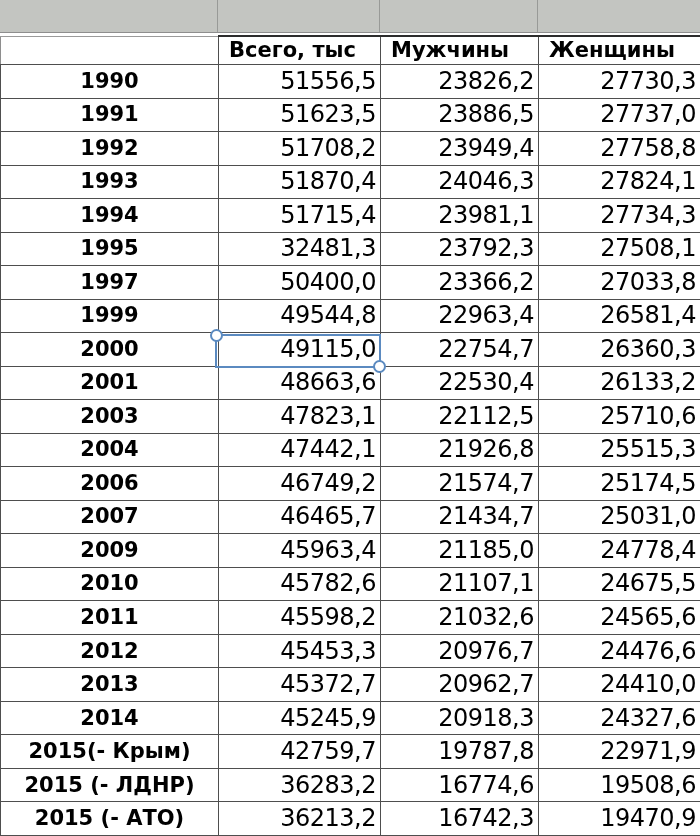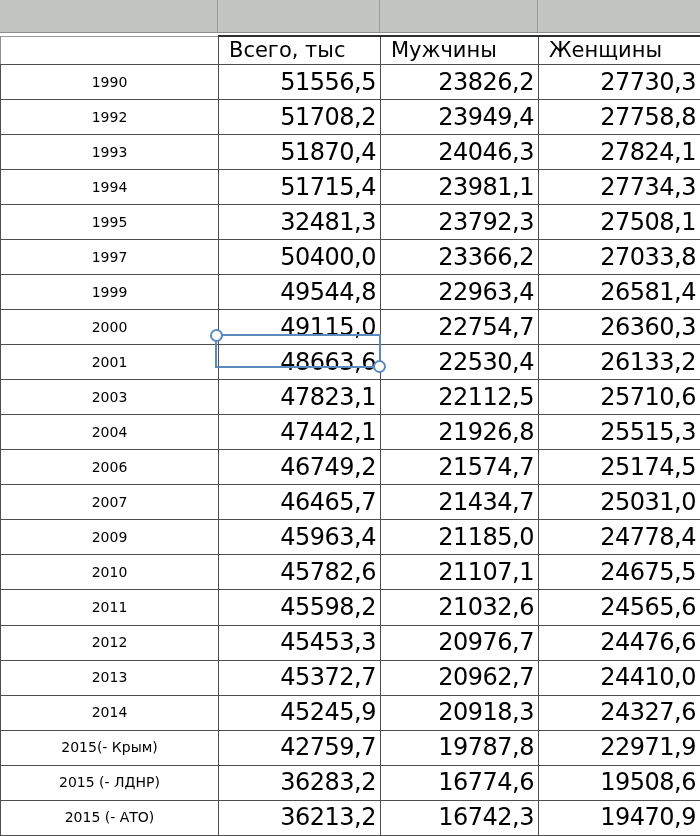--- a/index.html
+++ b/index.html
@@ -22,23 +22,24 @@
     position:absolute;left:0;top:35px;width:700px;height:801px;
     border-collapse:collapse;table-layout:fixed;
   }
   .sheet td,.sheet th{
     border:1px solid #4e4e4e;padding:0;white-space:nowrap;overflow:hidden;
     height:27px;line-height:27px;vertical-align:middle;font-weight:normal;
   }
   .sheet th{
     border-top:2px solid #2c2c2c;text-align:left;padding-left:10px;font-size:21px;
     background:#fff;
+    font-weight:bold;
   }
   .sheet th.corner{border-top:1px solid #9a9a9a;border-left:1px solid #8e8e8e;}
-  .sheet td.year{font-weight:normal;text-align:center;font-size:14px;}
+  .sheet td.year{font-weight:bold;text-align:center;font-size:21px;}
   .sheet td.num{text-align:right;padding-right:4px;font-size:24px;letter-spacing:-0.5px;}
   
   .selection{
     position:absolute;left:215px;top:334px;width:166px;height:34px;
     border:2px solid #5b8ac0;box-sizing:border-box;pointer-events:none;z-index:5;
   }
   .sel-handle{
     position:absolute;width:9px;height:9px;border-radius:50%;
     background:#fff;border:2px solid #5b8ac0;pointer-events:auto;
   }
@@ -73,20 +74,26 @@
       </tr>
     </thead>
     <tbody>
         <tr>
     <td class="year">1990</td>
     <td class="num">51556,5</td>
     <td class="num">23826,2</td>
     <td class="num">27730,3</td>
   </tr>
         <tr>
+    <td class="year">1991</td>
+    <td class="num">51623,5</td>
+    <td class="num">23886,5</td>
+    <td class="num">27737,0</td>
+  </tr>
+        <tr>
     <td class="year">1992</td>
     <td class="num">51708,2</td>
     <td class="num">23949,4</td>
     <td class="num">27758,8</td>
   </tr>
         <tr>
     <td class="year">1993</td>
     <td class="num">51870,4</td>
     <td class="num">24046,3</td>
     <td class="num">27824,1</td>

